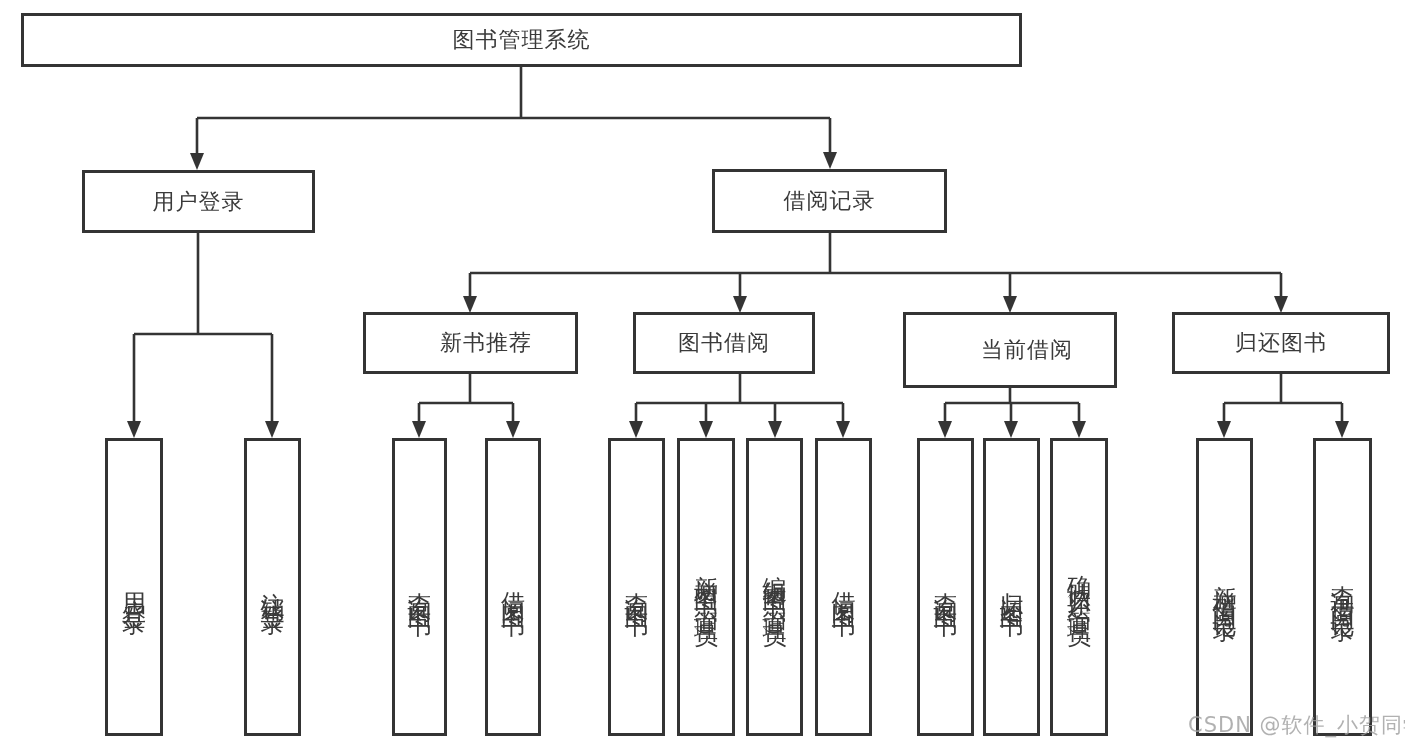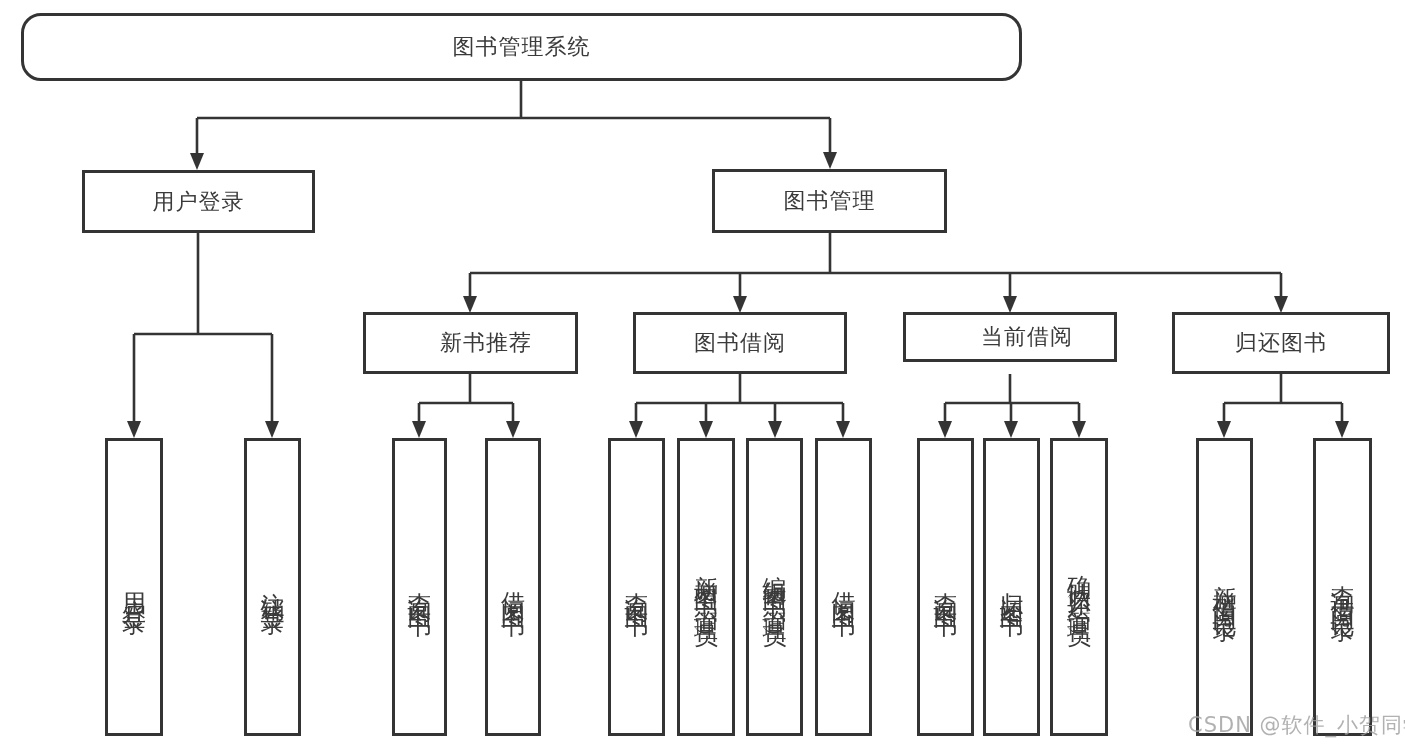--- a/index.html
+++ b/index.html
@@ -85,28 +85,28 @@
       <polygon points="768,421 782,421 775,438"></polygon>
       <polygon points="836,421 850,421 843,438"></polygon>
       <polygon points="938,421 952,421 945,438"></polygon>
       <polygon points="1004,421 1018,421 1011,438"></polygon>
       <polygon points="1072,421 1086,421 1079,438"></polygon>
       <polygon points="1217,421 1231,421 1224,438"></polygon>
       <polygon points="1335,421 1349,421 1342,438"></polygon>
     </g>
   </svg>
 
-  <div class="hbox" style="left:21px;top:13px;width:1001px;height:68px;border-radius:20px;">图书管理系统</div>
+  <div class="hbox" style="left:21px;top:13px;width:1001px;height:54px;">图书管理系统</div>
 
   <div class="hbox" style="left:82px;top:170px;width:233px;height:63px;">用户登录</div>
-  <div class="hbox" style="left:712px;top:169px;width:235px;height:64px;">图书管理</div>
+  <div class="hbox" style="left:712px;top:169px;width:235px;height:64px;">借阅记录</div>
 
   <div class="hbox" style="left:363px;top:312px;width:215px;height:62px;padding-left:31px;">新书推荐</div>
-  <div class="hbox" style="left:633px;top:312px;width:214px;height:62px;">图书借阅</div>
-  <div class="hbox" style="left:903px;top:312px;width:214px;height:50px;padding-left:34px;">当前借阅</div>
+  <div class="hbox" style="left:633px;top:312px;width:182px;height:62px;">图书借阅</div>
+  <div class="hbox" style="left:903px;top:312px;width:214px;height:76px;padding-left:34px;">当前借阅</div>
   <div class="hbox" style="left:1172px;top:312px;width:218px;height:62px;">归还图书</div>
 
   <div class="vbox" style="left:105px;top:438px;width:58px;height:298px;">用户登录</div>
   <div class="vbox" style="left:244px;top:438px;width:57px;height:298px;">注销登录</div>
 
   <div class="vbox" style="left:392px;top:438px;width:55px;height:298px;">查询图书</div>
   <div class="vbox" style="left:485px;top:438px;width:56px;height:298px;">借阅图书</div>
 
   <div class="vbox" style="left:608px;top:438px;width:57px;height:298px;">查询图书</div>
   <div class="vbox" style="left:677px;top:438px;width:58px;height:298px;">新增图书（管理员）</div>

